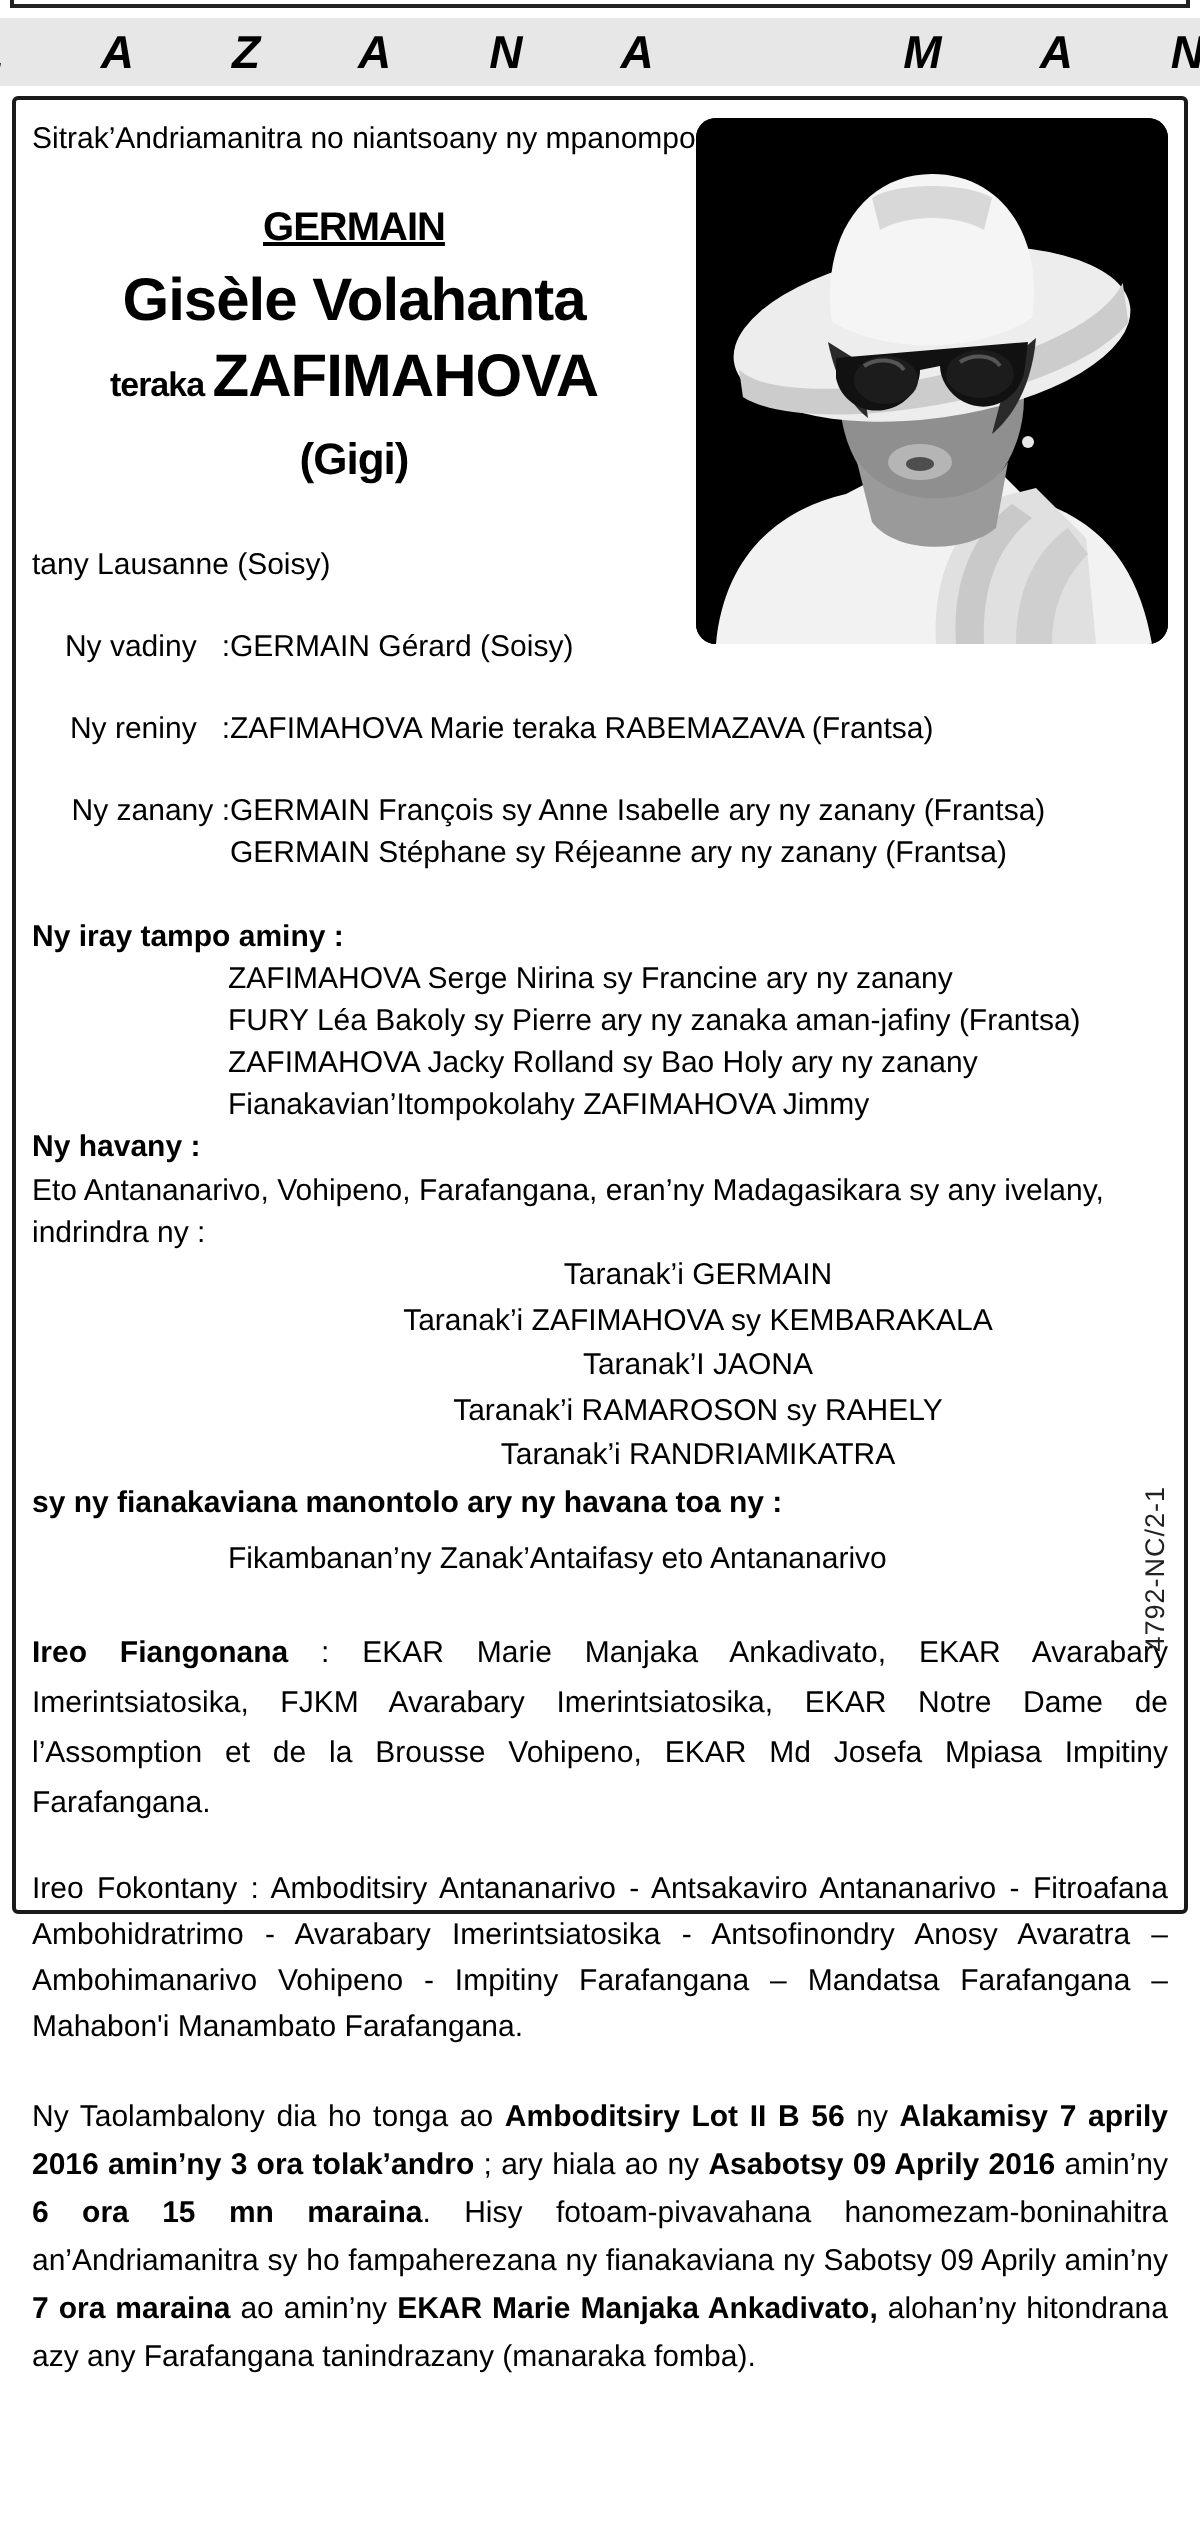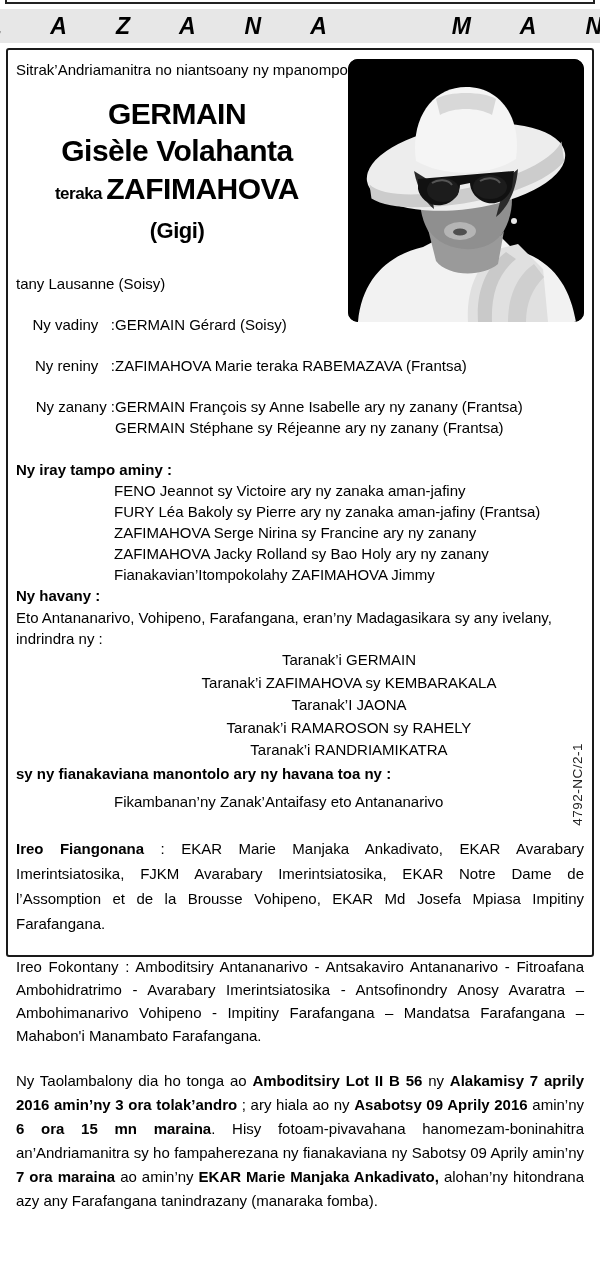--- a/index.html
+++ b/index.html
@@ -29,21 +29,21 @@
     padding:9px 8px 0 8px; position:relative;
     font-size:15px; line-height:21px;
   }
   .photo {
     float:right; width:236px; height:263px;
     margin:0 0 10px 10px; border-radius:10px; overflow:hidden;
     background:#000;
   }
   .intro { white-space:pre; }
   .name-block { margin-top:16px; text-align:center; font-weight:bold; letter-spacing:-0.5px; }
-  .name-line1 { font-size:30px; line-height:36px; }
+  .name-line1 { font-size:20px; line-height:36px;text-decoration:underline; }
   .name-line2 { font-size:30px; line-height:38px; }
   .name-line3 { font-size:30px; line-height:38px; }
   .name-line3 .small { font-size:17px; }
   .name-line4 { font-size:22px; line-height:36px; }
   .location { margin-top:24px; }
   .rel-row { display:flex; margin-top:20px; }
   .rel-row .rel-label { flex:0 0 99px; font-weight:normal; white-space:pre;text-align:right; }
   .rel-row .rel-lines { flex:1; }
   .sec-label { font-weight:bold; margin-top:21px; }
   .indent-list { padding-left:90px; }
@@ -130,23 +130,22 @@
   <div class="rel-row">
     <span class="rel-label">Ny zanany :</span>
     <span class="rel-lines">
       <div>GERMAIN François sy Anne Isabelle ary ny zanany (Frantsa)</div>
       <div>GERMAIN Stéphane sy Réjeanne ary ny zanany (Frantsa)</div>
     </span>
   </div>
 
   <div class="sec-label">Ny iray tampo aminy :</div>
   <div class="indent-list">
-    <div>FENO Jeannot sy Victoire ary ny zanaka aman-jafiny</div>
+    <div>ZAFIMAHOVA Serge Nirina sy Francine ary ny zanany</div>
     <div>FURY Léa Bakoly sy Pierre ary ny zanaka aman-jafiny  (Frantsa)</div>
-    <div>ZAFIMAHOVA Serge Nirina sy Francine ary ny zanany</div>
     <div>ZAFIMAHOVA Jacky Rolland sy Bao Holy ary ny zanany</div>
     <div>Fianakavian’Itompokolahy ZAFIMAHOVA Jimmy</div>
   </div>
 
   <div class="sec-label" style="margin-top:0;">Ny havany  :</div>
   <div class="havany-intro">Eto Antananarivo, Vohipeno, Farafangana, eran’ny Madagasikara sy any ivelany, indrindra ny :</div>
   <div class="indent-list" style="line-height:22.5px;text-align:center;">
     <div>Taranak’i GERMAIN</div>
     <div>Taranak’i ZAFIMAHOVA sy KEMBARAKALA</div>
     <div>Taranak’I JAONA</div>

